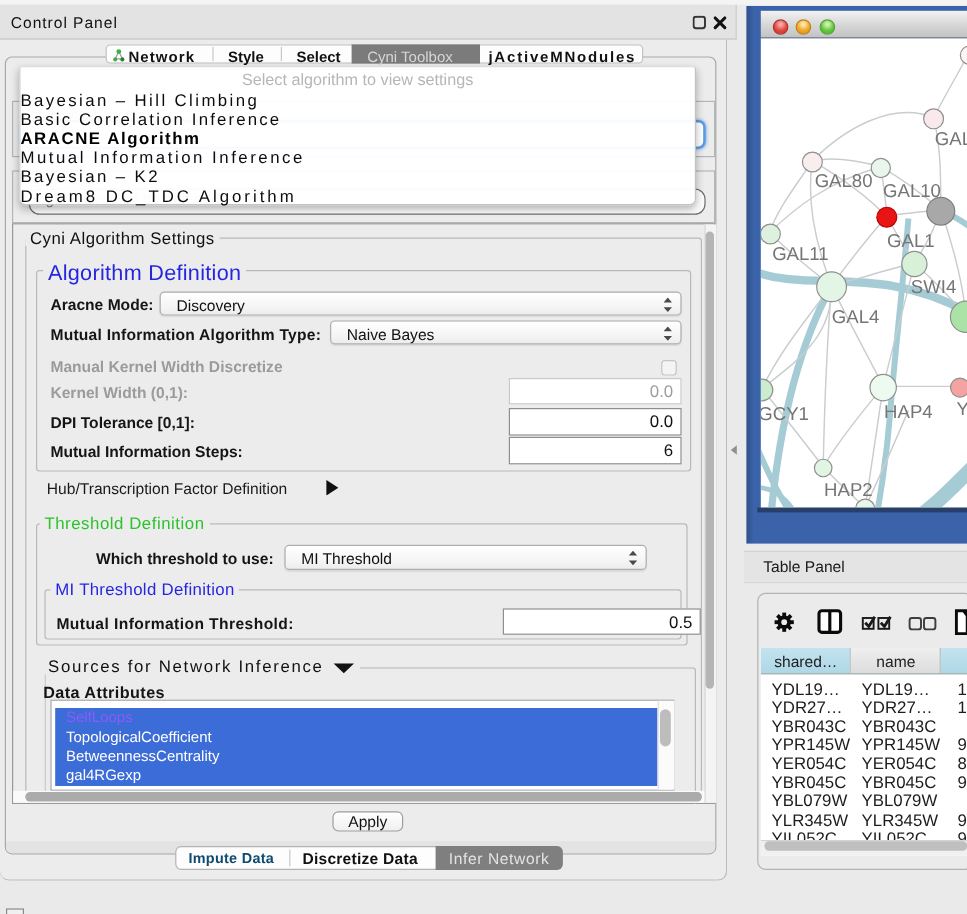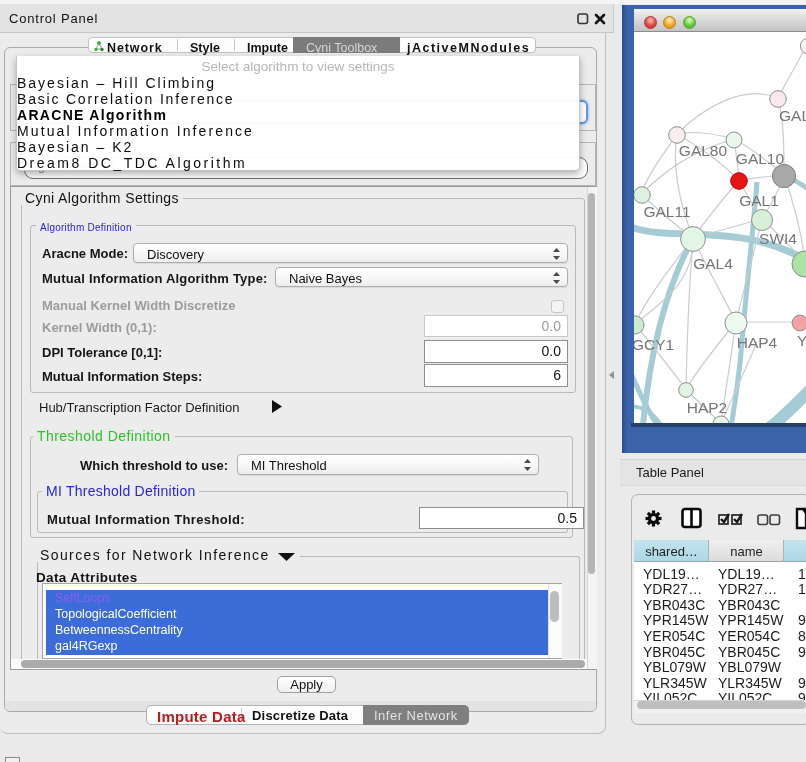--- a/index.html
+++ b/index.html
@@ -202,41 +202,41 @@
 <div class="abs" style="left:234px;top:39px;width:1px;height:12px;background:#c8c8c8;z-index:4"></div>
 <div class="abs" style="left:293px;top:37px;width:107px;height:16px;background:#7b7b7b;z-index:4"></div>
 <svg class="abs" style="left:93px;top:40px;z-index:5" width="12" height="12" viewBox="0 0 12 12">
   <path d="M3 9 L6 3 L9 9 M3 9 L9 9" stroke="#9a9a9a" stroke-width="1" fill="none"></path>
   <circle cx="6" cy="3" r="2" fill="#3fae49"></circle>
     <circle cx="3" cy="9.5" r="1.7" fill="#3fae49"></circle>
     <circle cx="9" cy="9.5" r="1.7" fill="#2d7f36"></circle>
 </svg>
 <div class="abs" style="left:107px;top:41px;z-index:5;font-size:12.5px;font-weight:700;color:#111;letter-spacing:0.9px">Network</div>
 <div class="abs" style="left:190px;top:41px;z-index:5;font-size:12.5px;font-weight:700;color:#111">Style</div>
-<div class="abs" style="left:247px;top:41px;z-index:5;font-size:12.5px;font-weight:700;color:#111">Impute</div>
+<div class="abs" style="left:247px;top:41px;z-index:5;font-size:12.5px;font-weight:700;color:#111">Select</div>
 <div class="abs" style="left:306px;top:41px;z-index:5;font-size:12.5px;font-weight:400;color:#d6d6d6">Cyni Toolbox</div>
 <div class="abs" style="left:407px;top:41px;z-index:5;font-size:12.5px;font-weight:700;color:#111;letter-spacing:1.5px">jActiveMNodules</div>
 
 <div class="abs" style="left:4px;top:47px;width:593px;height:665px;border:1px solid #a9a9a9;border-radius:6px;background:#ececec;box-sizing:border-box"></div>
 
 <div class="abs" style="left:10px;top:84px;width:586px;height:47px;border:1px solid #b5b5b5;box-sizing:border-box"></div>
 <div class="abs" style="left:22px;top:88px;font-size:12px;color:#999">Inference Algorithm</div>
 <div class="abs" style="left:18px;top:100px;width:570px;height:24px;border:2px solid #5b9ae4;border-radius:6px;background:#fff;box-shadow:0 0 3px #5b9ae4;box-sizing:border-box"></div>
 <div class="abs" style="left:10px;top:142px;width:586px;height:44px;border:1px solid #b5b5b5;box-sizing:border-box"></div>
 <div class="abs" style="left:22px;top:145px;font-size:12px;color:#999">Table Data</div>
 <div class="abs" style="left:24px;top:157px;width:564px;height:22px;border:1.5px solid #6e6e6e;border-radius:9px;background:#fcfcfc;box-sizing:border-box"></div>
 <div class="abs" style="left:38px;top:158px;font-size:13px;color:#888">galFiltered.sif default node</div>
 
 <div class="abs" style="left:10px;top:186px;width:586px;height:484px;border:1px solid #9a9a9a;background:#ececec;box-sizing:border-box"></div>
 
 <div class="group" style="left:21px;top:198px;width:562px;height:466px;border-radius:3px"></div>
 <div class="gt" style="left:21px;top:192px;color:#111;font-size:14px;letter-spacing:0.4px">Cyni Algorithm Settings</div>
 
 <div class="group" style="left:30px;top:225px;width:544px;height:166px"></div>
-<div class="gt" style="left:36px;top:221px;color:#2525e2;font-size:10px;letter-spacing:0.25px">Algorithm Definition</div>
+<div class="gt" style="left:36px;top:221px;color:#2525e2;font-size:18px;letter-spacing:0.25px">Algorithm Definition</div>
 
 <div class="lbl" style="left:42px;top:246px">Aracne Mode:</div>
 <div class="combo" style="left:133px;top:243px;width:435px;height:20px">
     <span class="ct" style="top:3px">Discovery</span>
   <svg style="position:absolute;right:7px;top:4px" width="7" height="12" viewBox="0 0 7 12">
       <path d="M3.5 0 L7 4 L0 4 Z M3.5 12 L0 8 L7 8 Z" fill="#4a4a4a"></path>
     </svg>
   </div>
 
 <div class="lbl" style="left:42px;top:271px;letter-spacing:0.2px">Mutual Information Algorithm Type:</div>
@@ -302,21 +302,21 @@
 <div class="abs" style="left:11px;top:659px;width:576px;height:10px;background:#fafafa"></div>
 <div class="abs" style="left:21px;top:660px;width:564px;height:8px;background:#ababab;border-radius:4px"></div>
 
 <div class="abs" style="left:5px;top:701px;width:591px;height:10px;background:#e3e3e3;border-radius:0 0 5px 5px"></div>
 
 <div class="abs" style="left:277px;top:676px;width:59px;height:17px;background:linear-gradient(#ffffff,#f0f0f0);border:1px solid #9f9f9f;border-radius:5px;box-sizing:border-box;text-align:center;font-size:13px;color:#111;line-height:15px">Apply</div>
 
 <div class="abs" style="left:146px;top:705px;width:323px;height:20px;background:#fdfdfd;border:1px solid #b3b3b3;border-radius:5px;box-sizing:border-box"></div>
 <div class="abs" style="left:241px;top:708px;width:1px;height:14px;background:#c9c9c9"></div>
 <div class="abs" style="left:363px;top:705px;width:106px;height:20px;background:#7f7f7f;border-radius:0 5px 5px 0"></div>
-<div class="abs" style="left:157px;top:708px;font-size:15px;font-weight:700;color:#b91c1c;letter-spacing:0.25px">Impute Data</div>
+<div class="abs" style="left:157px;top:708px;font-size:12px;font-weight:700;color:#0c4a6e;letter-spacing:0.25px">Impute Data</div>
 <div class="abs" style="left:252px;top:708px;font-size:13px;font-weight:700;color:#111;letter-spacing:0.2px">Discretize Data</div>
 <div class="abs" style="left:374px;top:708px;font-size:13px;font-weight:400;color:#e4e4e4;letter-spacing:0.5px">Infer Network</div>
 
 <div class="abs" style="z-index:9;left:16px;top:56px;width:564px;height:115px;background:rgba(255,255,255,0.96);border:1px solid rgba(170,170,170,0.7);border-top:none;border-radius:0 0 5px 5px;box-shadow:0 3px 7px rgba(0,0,0,0.3);box-sizing:border-box"></div>
 <div class="abs" style="z-index:9;left:16px;top:59px;width:564px;text-align:center;font-size:13.5px;color:#b6b6b6">Select algorithm to view settings</div>
 <div class="abs" style="z-index:9;left:17px;top:75px;font-size:14px;letter-spacing:2px;color:#0c0c0c">Bayesian – Hill Climbing</div>
 <div class="abs" style="z-index:9;left:17px;top:91px;font-size:14px;letter-spacing:1.8px;color:#0c0c0c">Basic Correlation Inference</div>
 <div class="abs" style="z-index:9;left:17px;top:107px;font-size:14px;font-weight:700;letter-spacing:1.3px;color:#000">ARACNE Algorithm</div>
 <div class="abs" style="z-index:9;left:17px;top:123px;font-size:14px;letter-spacing:2.1px;color:#0c0c0c">Mutual Information Inference</div>
 <div class="abs" style="z-index:9;left:17px;top:139px;font-size:14px;letter-spacing:2px;color:#0c0c0c">Bayesian – K2</div>

